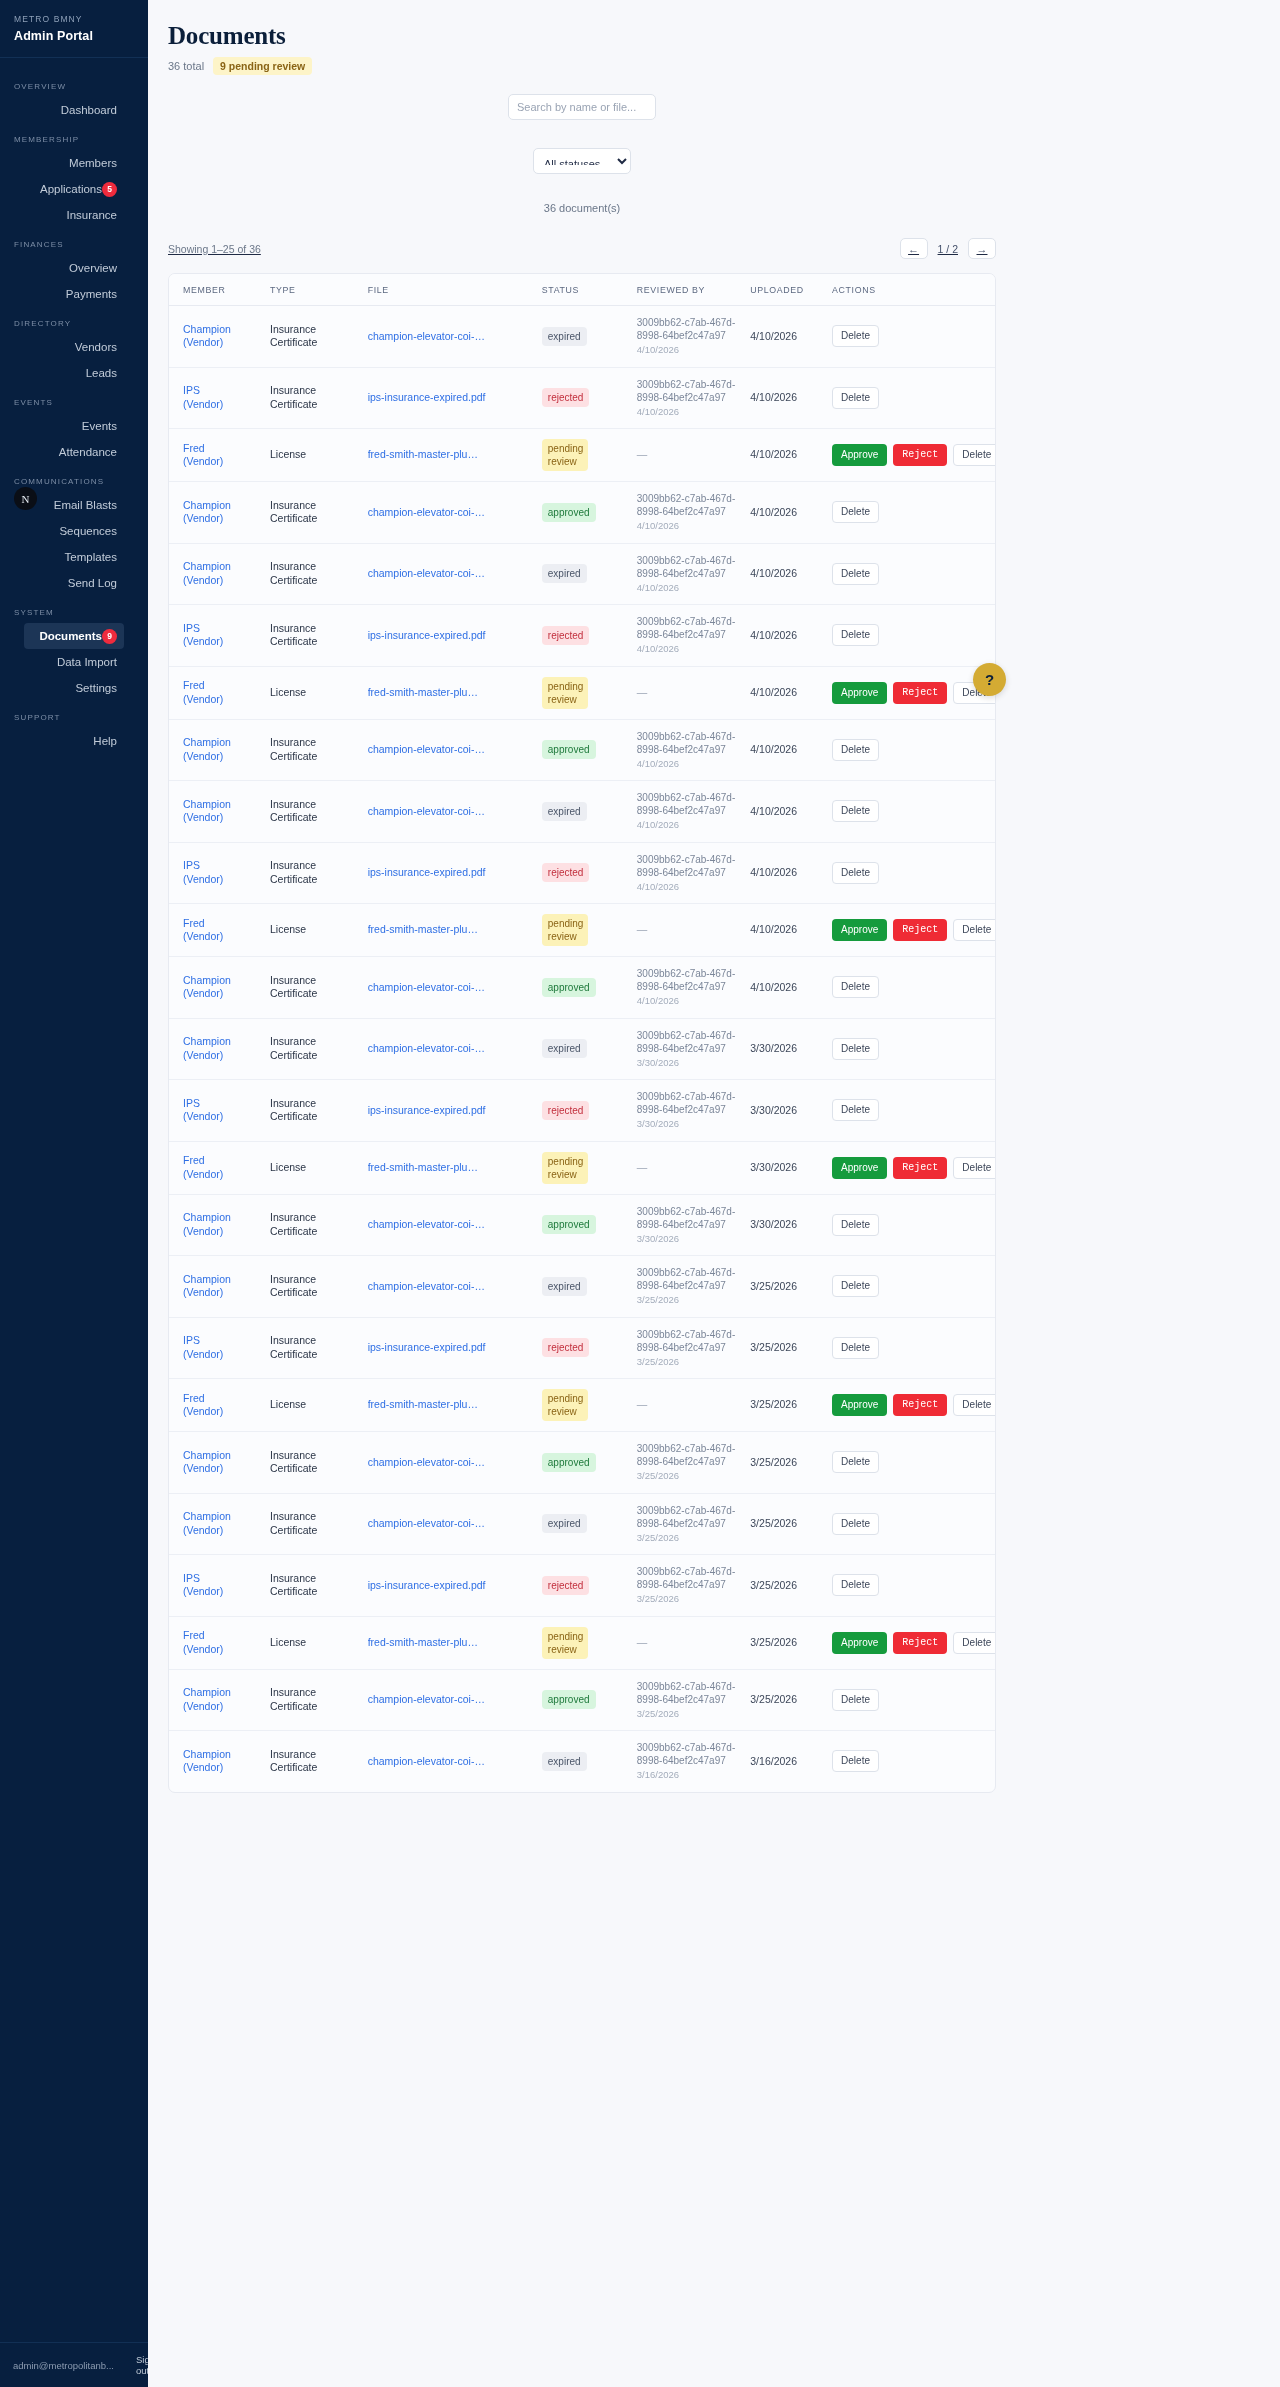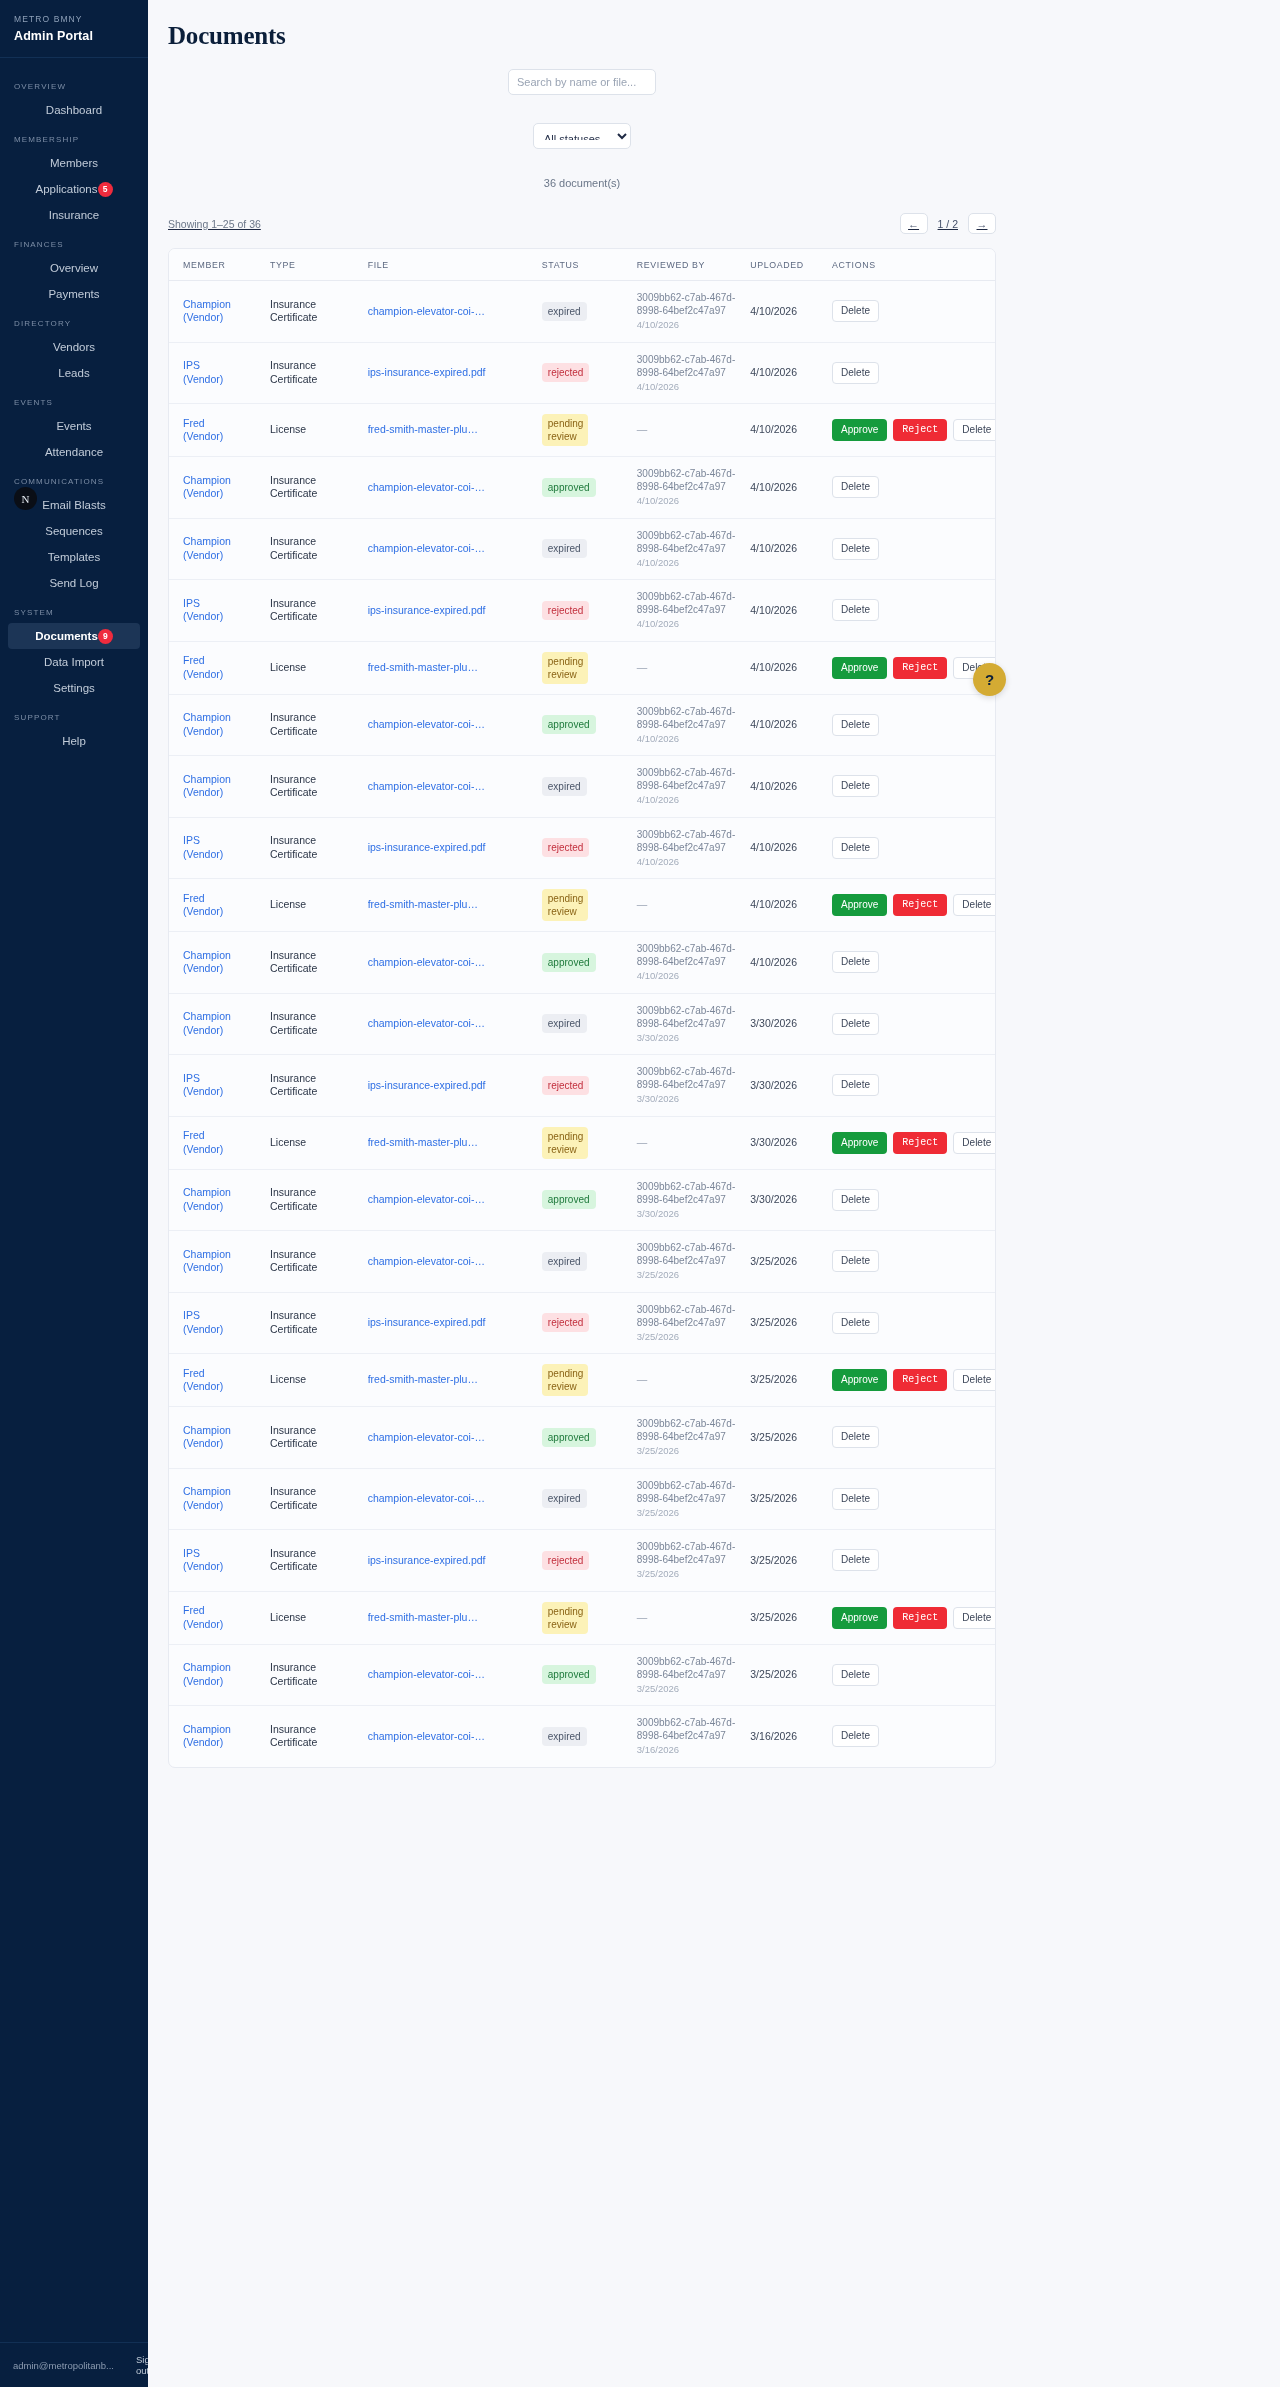--- a/index.html
+++ b/index.html
@@ -43,22 +43,22 @@
   .nav-section-label {
     font-size: 8px;
     letter-spacing: 1.15px;
     color: #7d8ea6;
     padding: 12px 14px 6px 14px;
     font-weight: 400;
   }
   .nav-item {
     display: flex;
     align-items: center;
-    justify-content: center;
-    margin: 0 8px;
+    justify-content: flex-end;
+    margin: 0 24px;
     padding: 5px 7px;
     border-radius: 4px;
     font-size: 11.5px;
     color: #c2ccd9;
     cursor: pointer;
     line-height: 16px;
     min-height: 26px;
   }
   .nav-item.active {
     background: #1c3556;
@@ -365,20 +365,24 @@
       </nav>
     <div class="sidebar-footer">
       <span>admin@metropolitanb...</span>
       <span class="signout">Sign out</span>
     </div>
     <div class="cursor-blob">N</div>
   </aside>
 
   <main class="main">
     <h1 class="page-title">Documents</h1>
+    <div class="subline">
+      <span>36 total</span>
+      <span class="pill-pending">9 pending review</span>
+    </div>
 
     <div class="filters">
       <input class="search-input" type="text" placeholder="Search by name or file..." style="">
       <select class="status-select" id="status-select"><option value="All statuses">All statuses</option><option value="pending review">pending review</option><option value="approved">approved</option><option value="rejected">rejected</option><option value="expired">expired</option></select>
       <span class="doc-count">36 document(s)</span>
     </div>
 
     <div class="showing-row">
       <span class="showing-text">Showing 1–25 of 36</span>
       <div class="pager">

